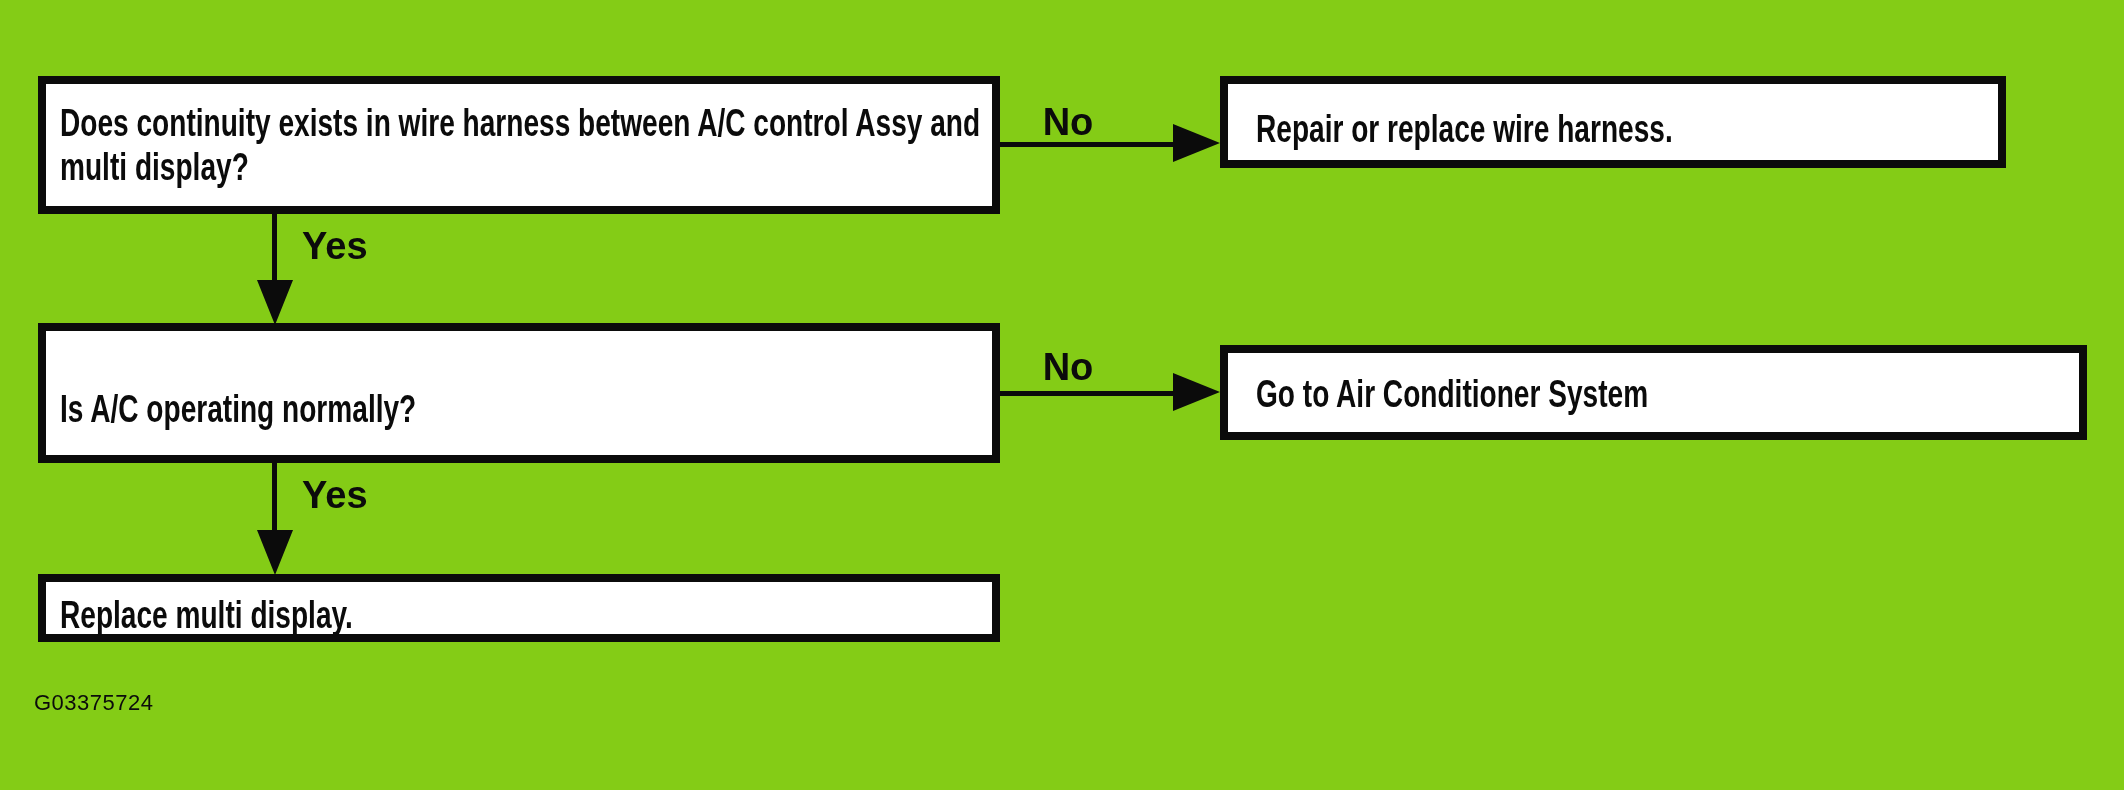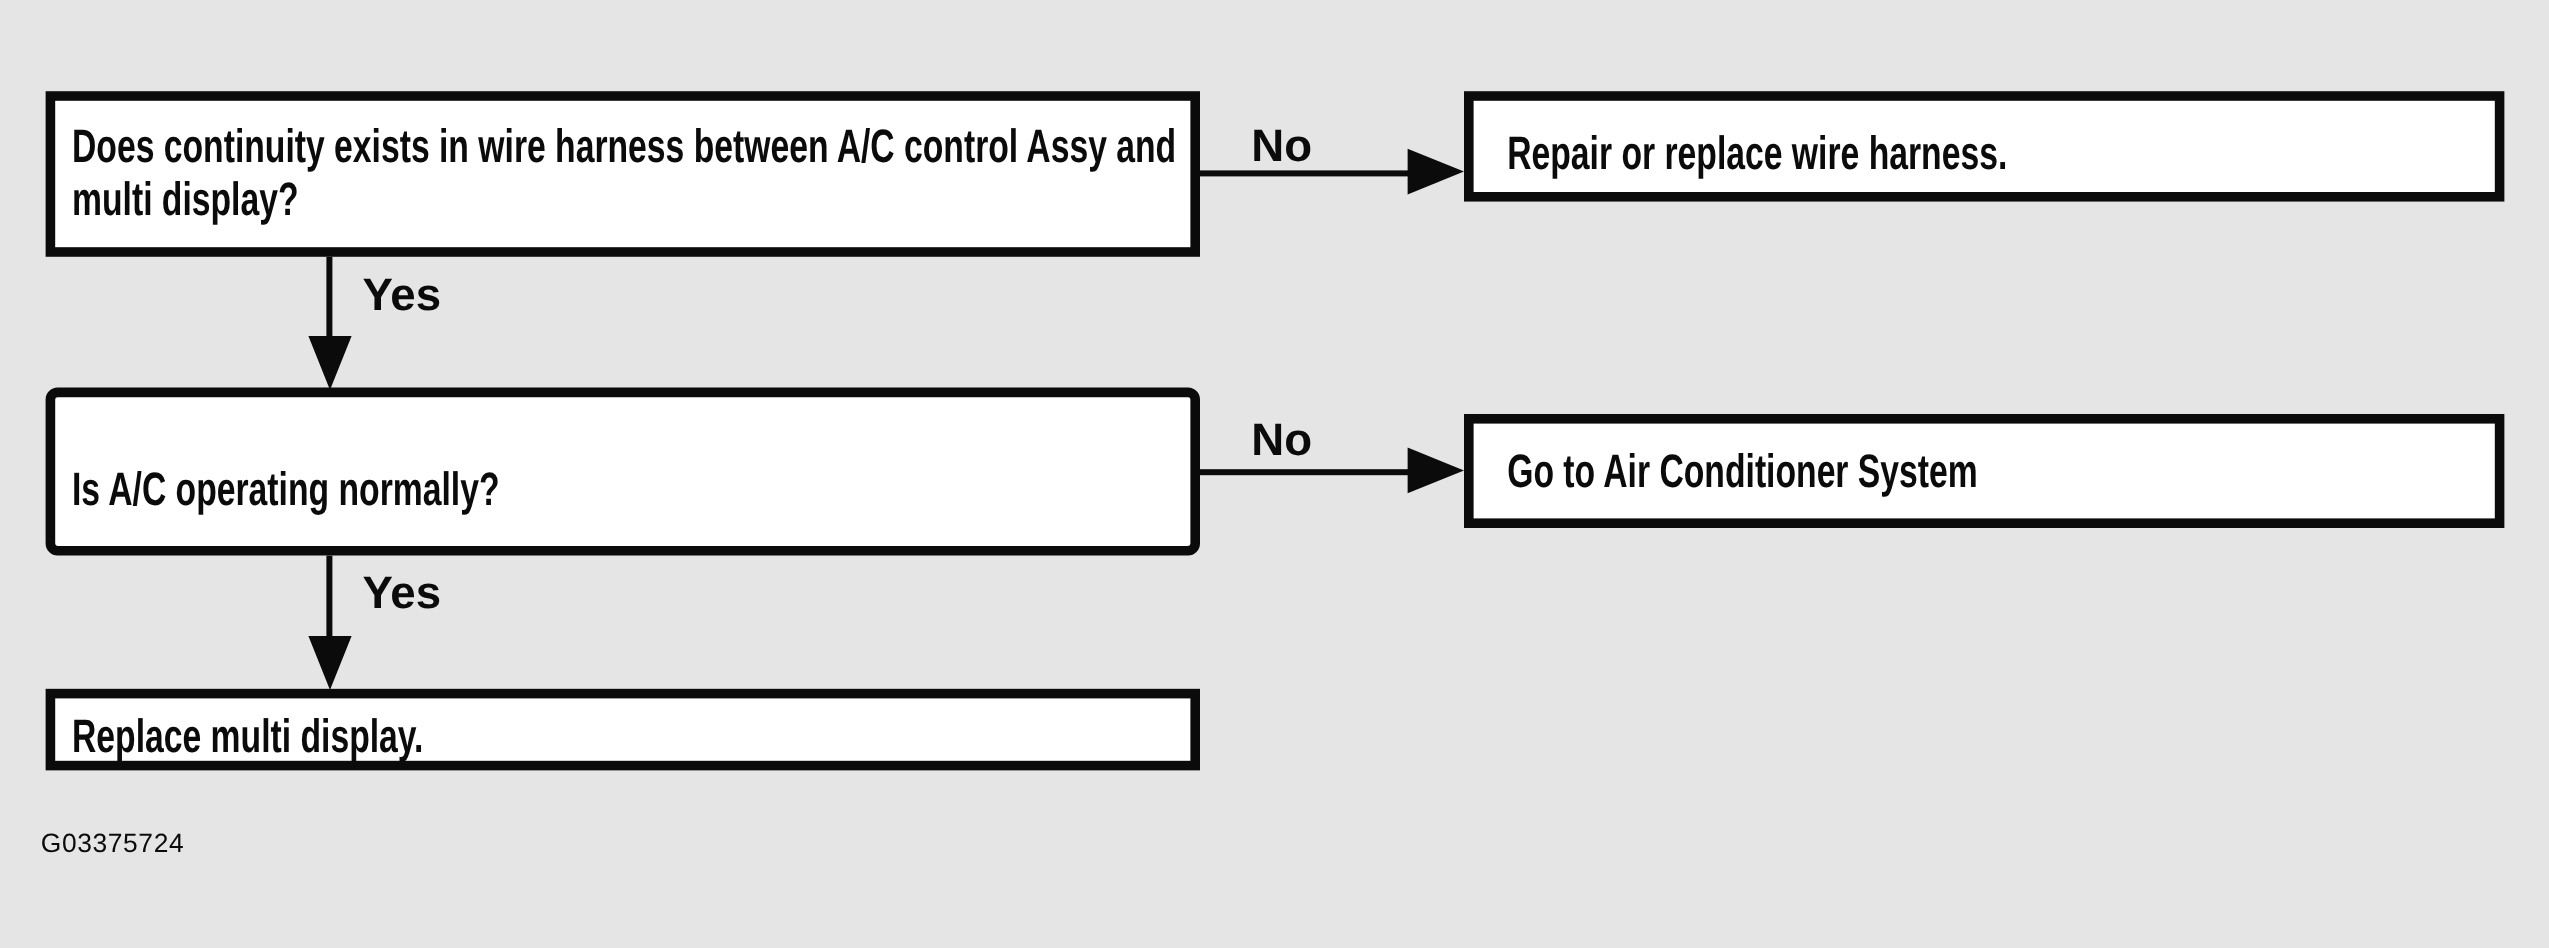--- a/index.html
+++ b/index.html
@@ -1,20 +1,20 @@
 <!DOCTYPE html>
 <html><head>
 <meta charset="utf-8">
 <style>
   html, body { margin: 0; padding: 0; background: #ffffff; }
   .stage {
     position: relative;
     width: 2124px;
     height: 790px;
-    background: #e5e5e5;
+    background: #84cc16;
     font-family: "Liberation Sans", sans-serif;
     color: #0b0b0b;
     overflow: hidden;
   }
   .node {
     position: absolute;
     box-sizing: border-box;
     border: 8px solid #0b0b0b;
     background: #ffffff;
     display: flex;
@@ -27,23 +27,23 @@
     line-height: 44px;
     white-space: nowrap;
   }
   .cond {
     display: inline-block;
     transform: scaleX(0.72);
     transform-origin: 0 50%;
     white-space: nowrap;
   }
   #q1 { left: 38px;   top: 76px;  width: 962px; height: 138px; padding-left: 14px; }
-  #q2 { left: 38px;   top: 323px; width: 962px; height: 140px; padding-left: 14px; padding-top: 32px; border-radius: 10px; }
+  #q2 { left: 38px;   top: 323px; width: 962px; height: 140px; padding-left: 14px; padding-top: 32px; }
   #r3 { left: 38px;   top: 574px; width: 962px; height: 68px;  padding-left: 14px; padding-top: 14px; }
-  #r1 { left: 1220px; top: 76px;  width: 867px; height: 92px;  padding-left: 28px; padding-top: 14px; }
+  #r1 { left: 1220px; top: 76px;  width: 786px; height: 92px;  padding-left: 28px; padding-top: 14px; }
   #r2 { left: 1220px; top: 323px; width: 867px; height: 95px;  padding-left: 28px; padding-top: 2px; margin-top: 22px; }
 
   .shaft { position: absolute; background: #0b0b0b; }
   #hline1 { left: 1000px; top: 142px; width: 178px; height: 5px; }
   #hline2 { left: 1000px; top: 391px; width: 178px; height: 5px; }
   #vline1 { left: 272px;  top: 214px; width: 5px;  height: 72px; }
   #vline2 { left: 272px;  top: 463px; width: 5px;  height: 73px; }
 
   .arrow-right {
     position: absolute; width: 0; height: 0;

